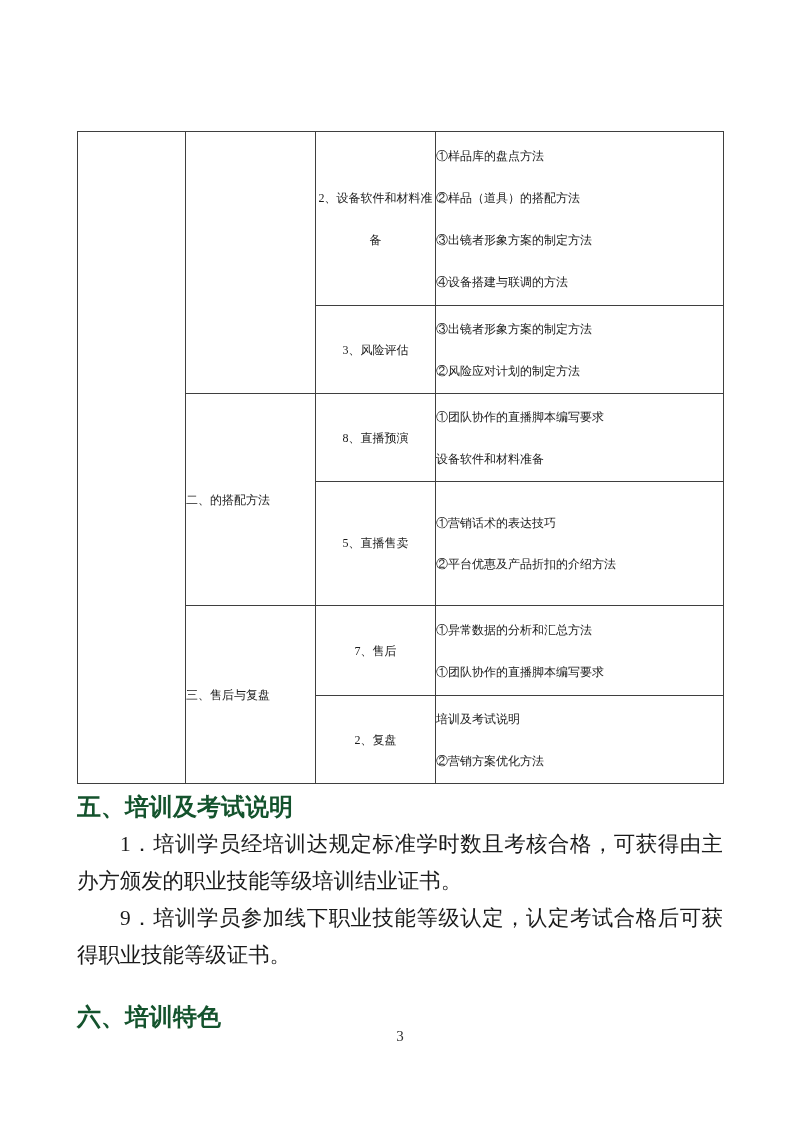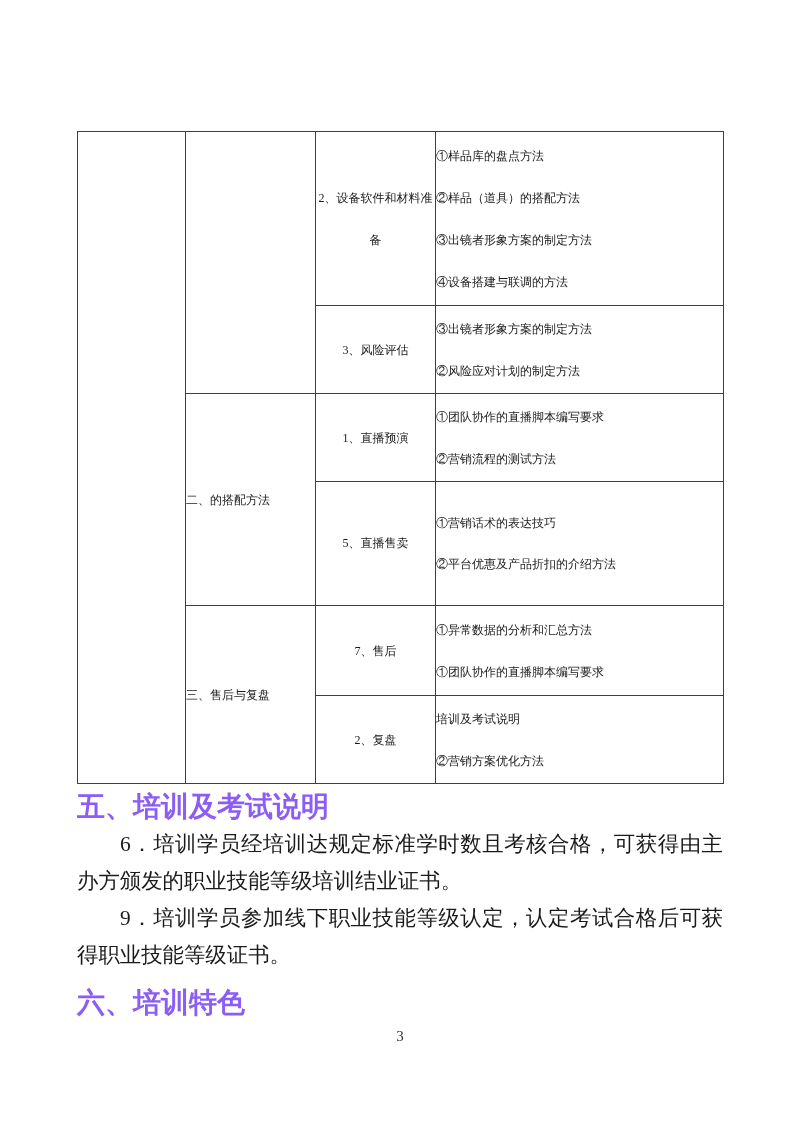--- a/index.html
+++ b/index.html
@@ -43,25 +43,25 @@
   .cell-text { line-height: 42px; }
 
   
   .content {
     position: absolute; left: 77px; top: 788px; width: 646px;
   }
   .content h2 {
     margin: 0;
     font-family: "Liberation Sans", "DejaVu Sans", sans-serif;
     font-weight: bold;
-    font-size: 28px;
+    font-size: 24px;
     line-height: 38px;
-    color: #8b5cf6;
+    color: #14532d;
   }
-  .content h2.second { margin-top: 10px; }
+  .content h2.second { margin-top: 24px; }
   .content p {
     margin: 0;
     font-size: 21.4px;
     line-height: 37px;
     text-indent: 43px;
     text-align: justify;
   }
 
   .page-number {
     position: absolute; top: 1028px; left: 0;
@@ -104,25 +104,25 @@
       <td class="items-col">
         <div class="cell-text">③出镜者形象方案的制定方法</div>
         <div class="cell-text">②风险应对计划的制定方法</div>
       </td>
     </tr>
     <tr class="r3">
       <td class="module-col" rowspan="2">
         <div class="cell-text">二、的搭配方法</div>
       </td>
       <td class="task-col">
-        <div class="cell-text">1、直播预演</div>
+        <div class="cell-text">8、直播预演</div>
       </td>
       <td class="items-col">
         <div class="cell-text">①团队协作的直播脚本编写要求</div>
-        <div class="cell-text">②营销流程的测试方法</div>
+        <div class="cell-text">设备软件和材料准备</div>
       </td>
     </tr>
     <tr class="r4">
       <td class="task-col">
         <div class="cell-text">5、直播售卖</div>
       </td>
       <td class="items-col">
         <div class="cell-text">①营销话术的表达技巧</div>
         <div class="cell-text">②平台优惠及产品折扣的介绍方法</div>
       </td>
@@ -146,20 +146,20 @@
       <td class="items-col">
         <div class="cell-text">培训及考试说明</div>
         <div class="cell-text">②营销方案优化方法</div>
       </td>
     </tr>
   </tbody>
     </table>
 
   <div class="content">
     <h2>五、培训及考试说明</h2>
-    <p>6．培训学员经培训达规定标准学时数且考核合格，可获得由主办方颁发的职业技能等级培训结业证书。</p>
+    <p>1．培训学员经培训达规定标准学时数且考核合格，可获得由主办方颁发的职业技能等级培训结业证书。</p>
     <p>9．培训学员参加线下职业技能等级认定，认定考试合格后可获得职业技能等级证书。</p>
     <h2 class="second">六、培训特色</h2>
   </div>
 
   <div class="page-number">3</div>
 
 </div>
 
 </body></html>

